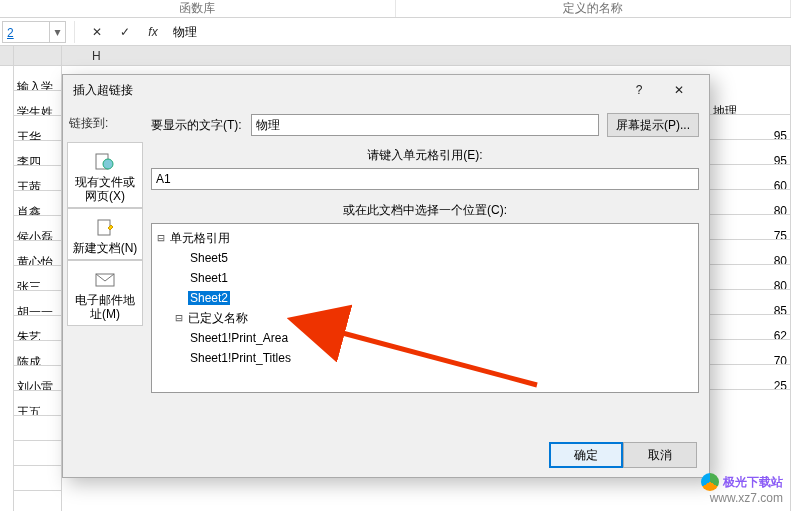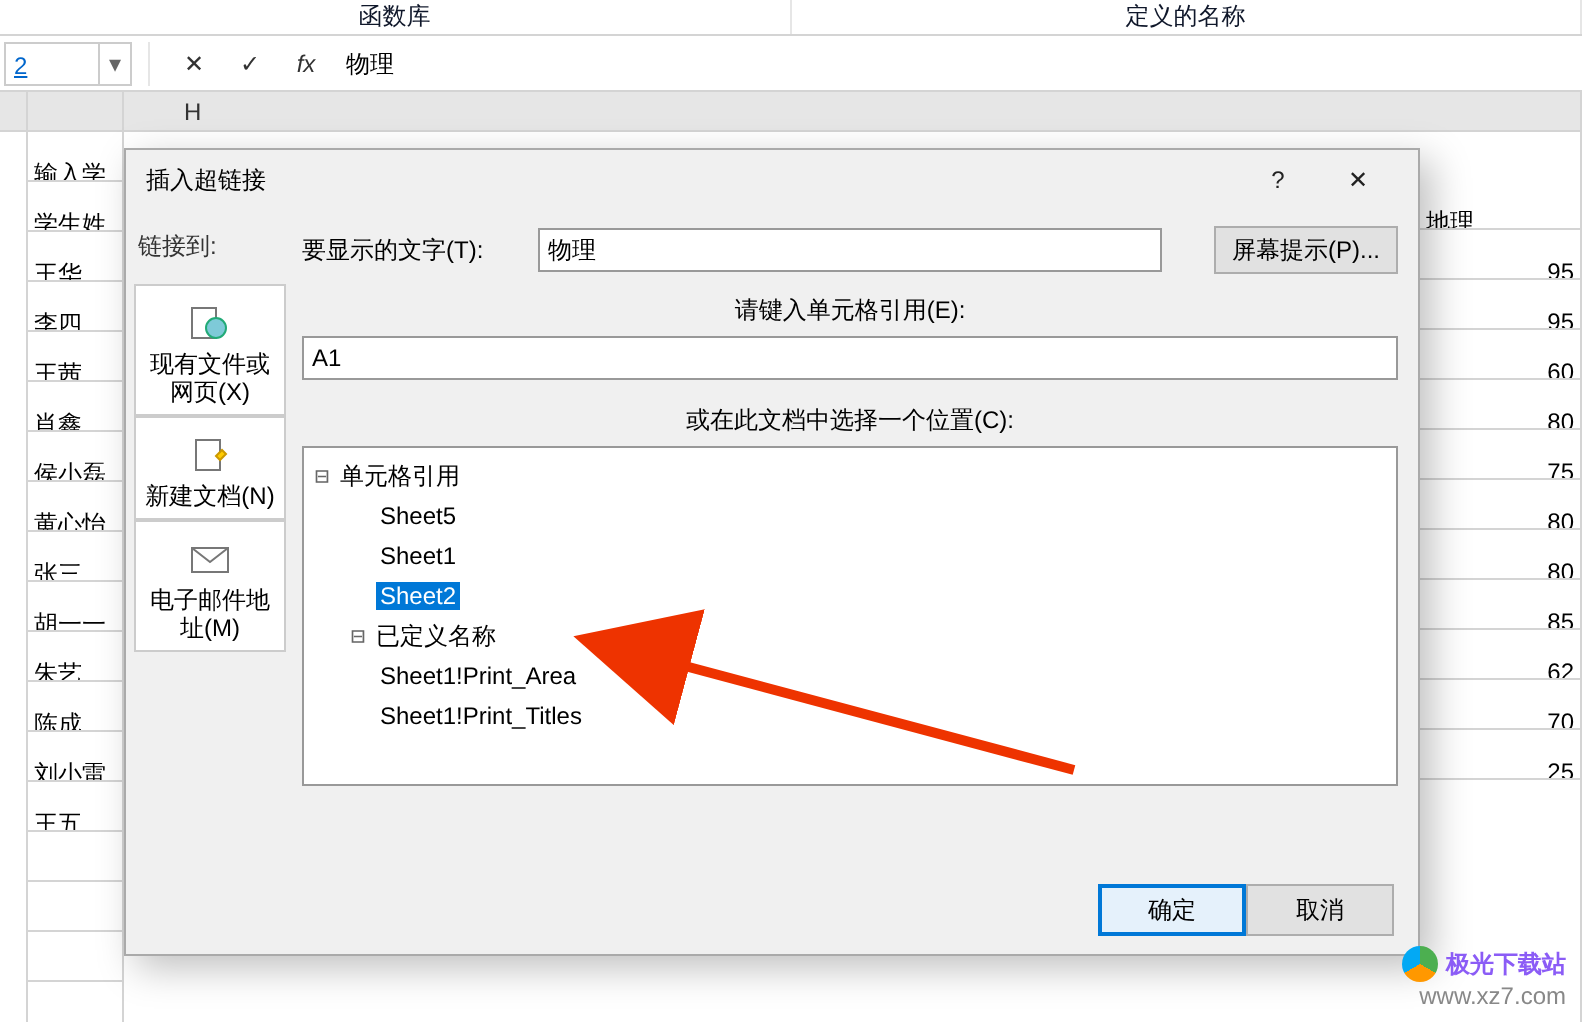--- a/index.html
+++ b/index.html
@@ -1,20 +1,20 @@
 <!DOCTYPE html>
 <html><head>
 <meta charset="utf-8">
 <style>
 * { box-sizing: border-box; margin: 0; padding: 0; font-family: "Microsoft YaHei", "SimSun", sans-serif; font-size: 12px; }
 body { background: #fff; width: 791px; height: 511px; overflow: hidden; position: relative; }
 
 
 .ribbon { height: 18px; border-bottom: 1px solid #d4d4d4; display: flex; }
-.rib-sec { flex: 1; text-align: center; color: #0f172a; font-size: 12px; border-right: 1px solid #e6e6e6; }
+.rib-sec { flex: 1; text-align: center; color: #737373; font-size: 12px; border-right: 1px solid #e6e6e6; }
 
 
 .fbar { height: 28px; display: flex; align-items: center; border-bottom: 1px solid #d4d4d4; }
 .namebox { width: 48px; height: 22px; border: 1px solid #ccc; margin-left: 2px; padding: 0 4px; line-height: 22px; background: #fff; color: #0066cc; text-decoration: underline; }
 .dd { width: 16px; height: 22px; border: 1px solid #ccc; border-left: none; display: flex; align-items: center; justify-content: center; color: #666; }
 .sep { width: 1px; height: 22px; background: #e6e6e6; margin: 0 8px; }
 .fx-btn { width: 28px; height: 22px; display: flex; align-items: center; justify-content: center; color: #333; }
 .fx-btn.em { font-style: italic; }
 .fbar-val { flex: 1; height: 22px; padding: 0 6px; line-height: 22px; }
 
@@ -37,21 +37,21 @@
 .dlg-title-btn { width: 40px; height: 24px; display: flex; align-items: center; justify-content: center; color: #222; }
 .dlg-body { display: flex; height: 330px; }
 .link-to { width: 84px; padding: 4px; }
 .link-to-lbl { padding: 6px 2px 10px 2px; color: #333; }
 .lb-item { border: 1px solid #ccc; background: #fff; text-align: center; padding: 8px 2px 4px 2px; margin-bottom: 0; cursor: default; }
 .lb-item.selected { background: #fff; border: 1px solid #7aa7d8; outline: 1px solid #cce4ff; }
 .lb-item .ic { height: 22px; display: flex; align-items: center; justify-content: center; margin-bottom: 2px; }
 .lb-item .txt { line-height: 14px; }
 
 .right-pane { flex: 1; padding: 4px 10px 4px 4px; position: relative; }
-.row-line { display: flex; align-items: center; margin: 4px 0 10px 0; gap: 18px; }
+.row-line { display: flex; align-items: center; margin: 4px 0 10px 0; }
 .row-line label { width: 100px; }
 .row-line input { flex: 1; height: 22px; border: 1px solid #999; padding: 0 4px; background: #fff; }
 .tip-btn { width: 92px; height: 24px; margin-left: 8px; background: #e1e1e1; border: 1px solid #adadad; cursor: default; }
 .sec-lbl { margin: 6px 0 4px 0; text-align: center; }
 .cellref-inp { width: 100%; height: 22px; border: 1px solid #999; padding: 0 4px; background: #fff; }
 
 .tree-wrap { border: 1px solid #999; background: #fff; height: 170px; margin-top: 4px; padding: 4px 2px; overflow: auto; }
 .tree-node { display: flex; align-items: center; height: 20px; }
 .tg { width: 14px; text-align: center; color: #666; font-family: monospace; }
 .tree-lbl { padding: 0 2px; }

